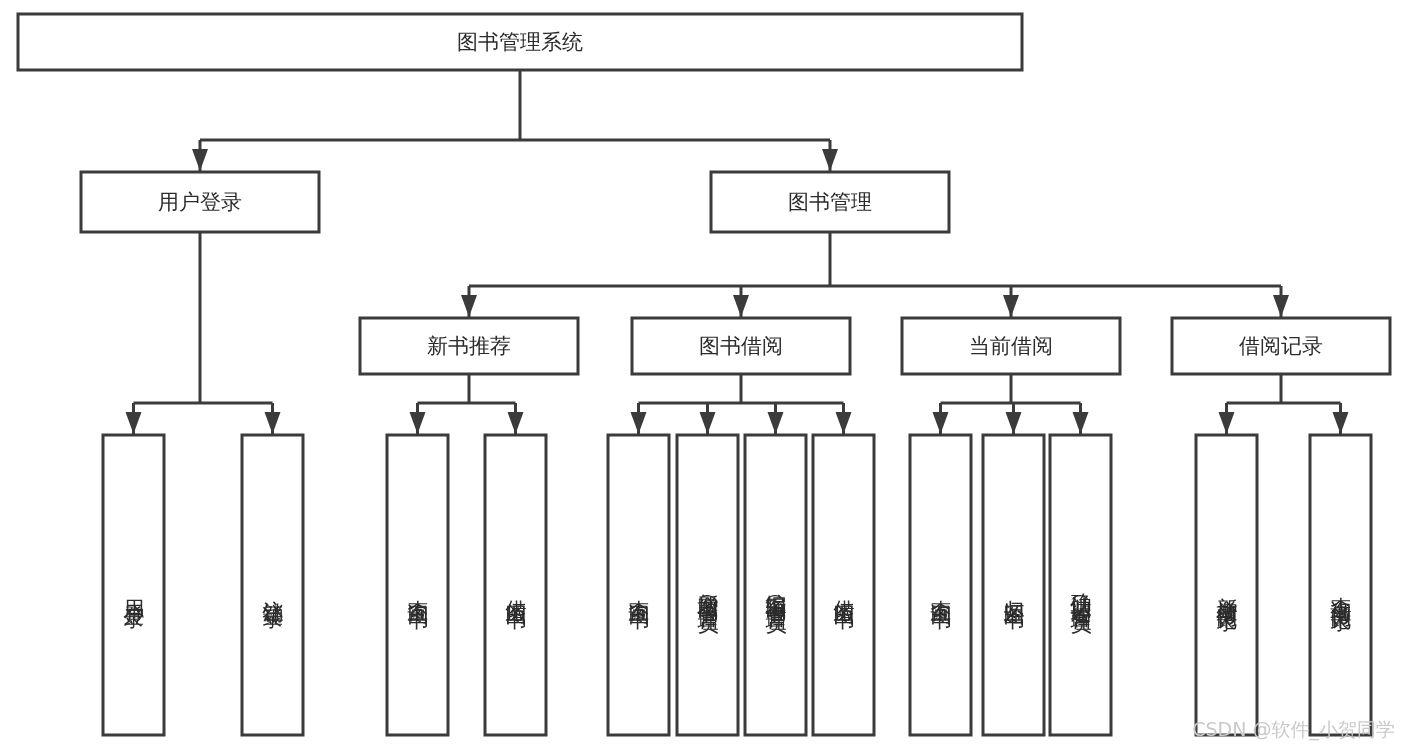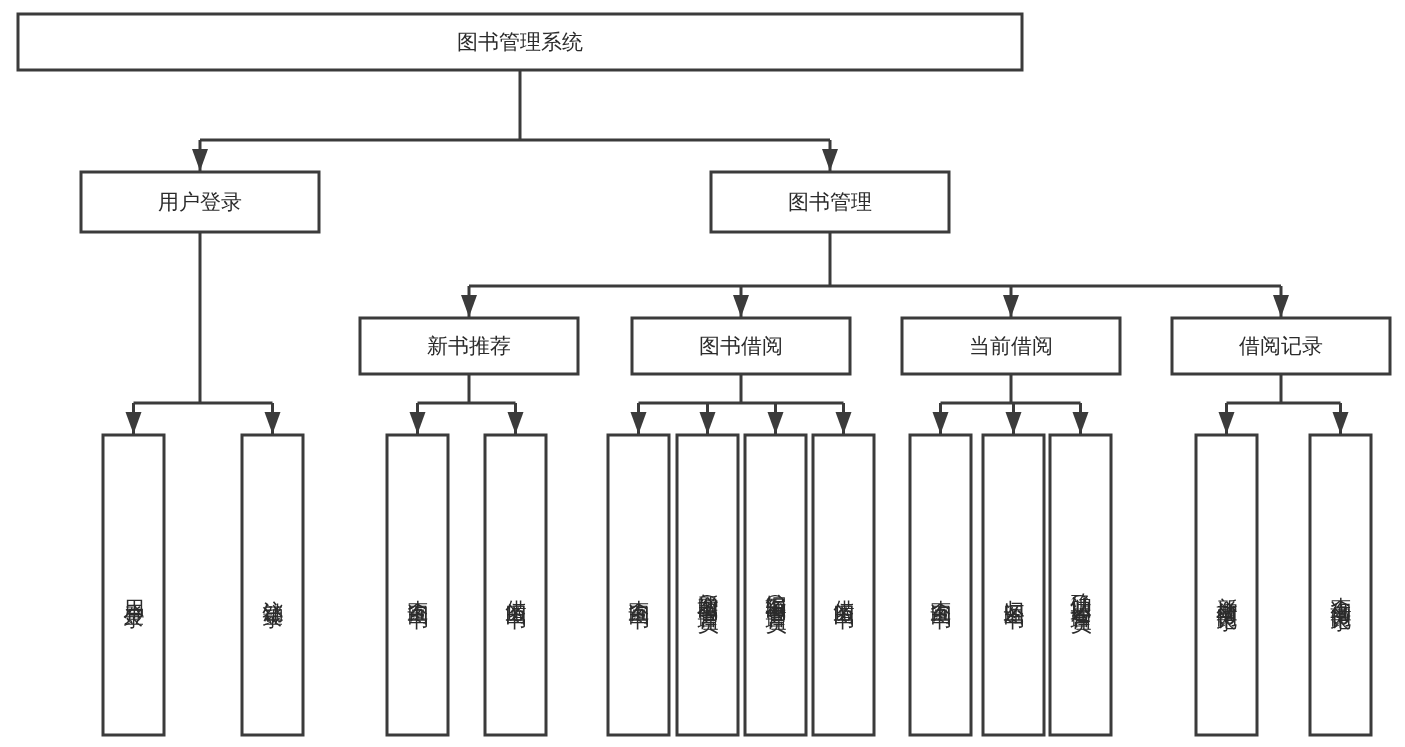--- a/index.html
+++ b/index.html
@@ -236,13 +236,14 @@
       <div class="vlabel-wrap" style="left: 1050px; top: 449px; width: 61px; height: 280px; align-items: center;">
         <span class="node-label-v">确认归还（管理员）</span>
       </div>
       <div class="vlabel-wrap" style="left: 1196px; top: 449px; width: 61px; height: 280px; align-items: center;">
         <span class="node-label-v">新增借阅记录</span>
       </div>
       <div class="vlabel-wrap" style="left: 1310px; top: 449px; width: 61px; height: 280px; align-items: center;">
         <span class="node-label-v">查询借阅记录</span>
       </div>
     </div>
+  <div class="watermark">CSDN @软件_小贺同学</div>
 </div>
 
 </body></html>

